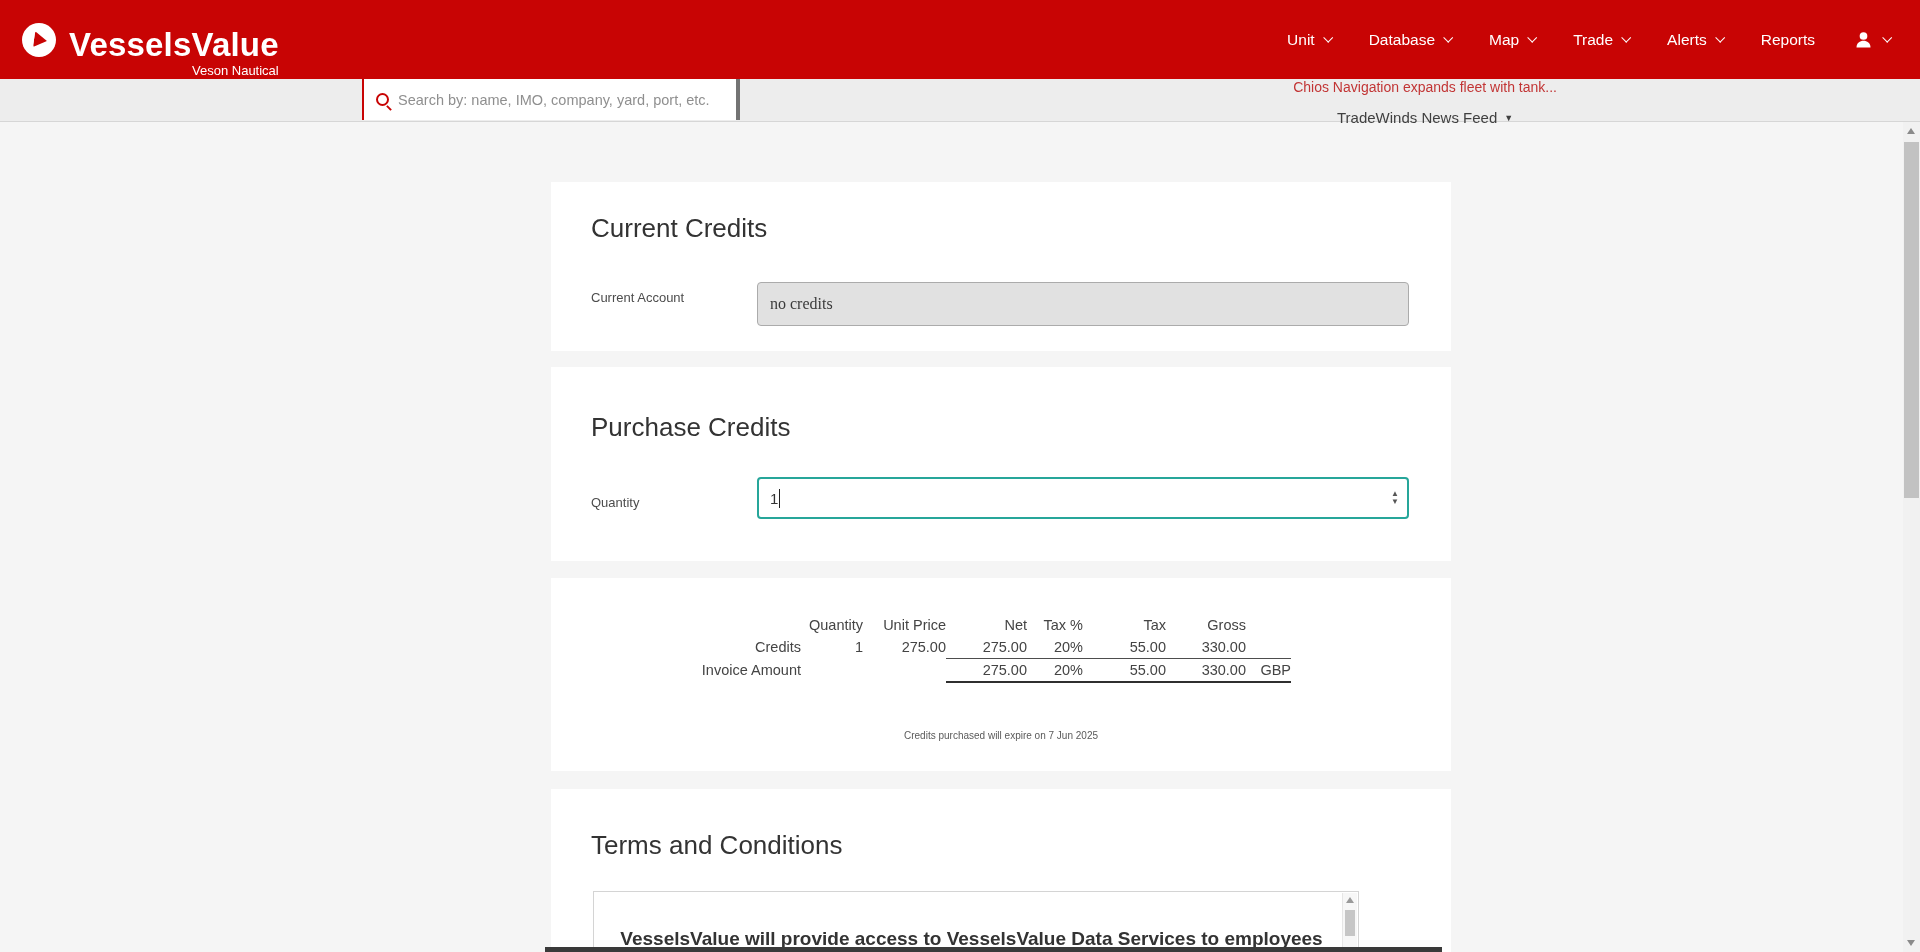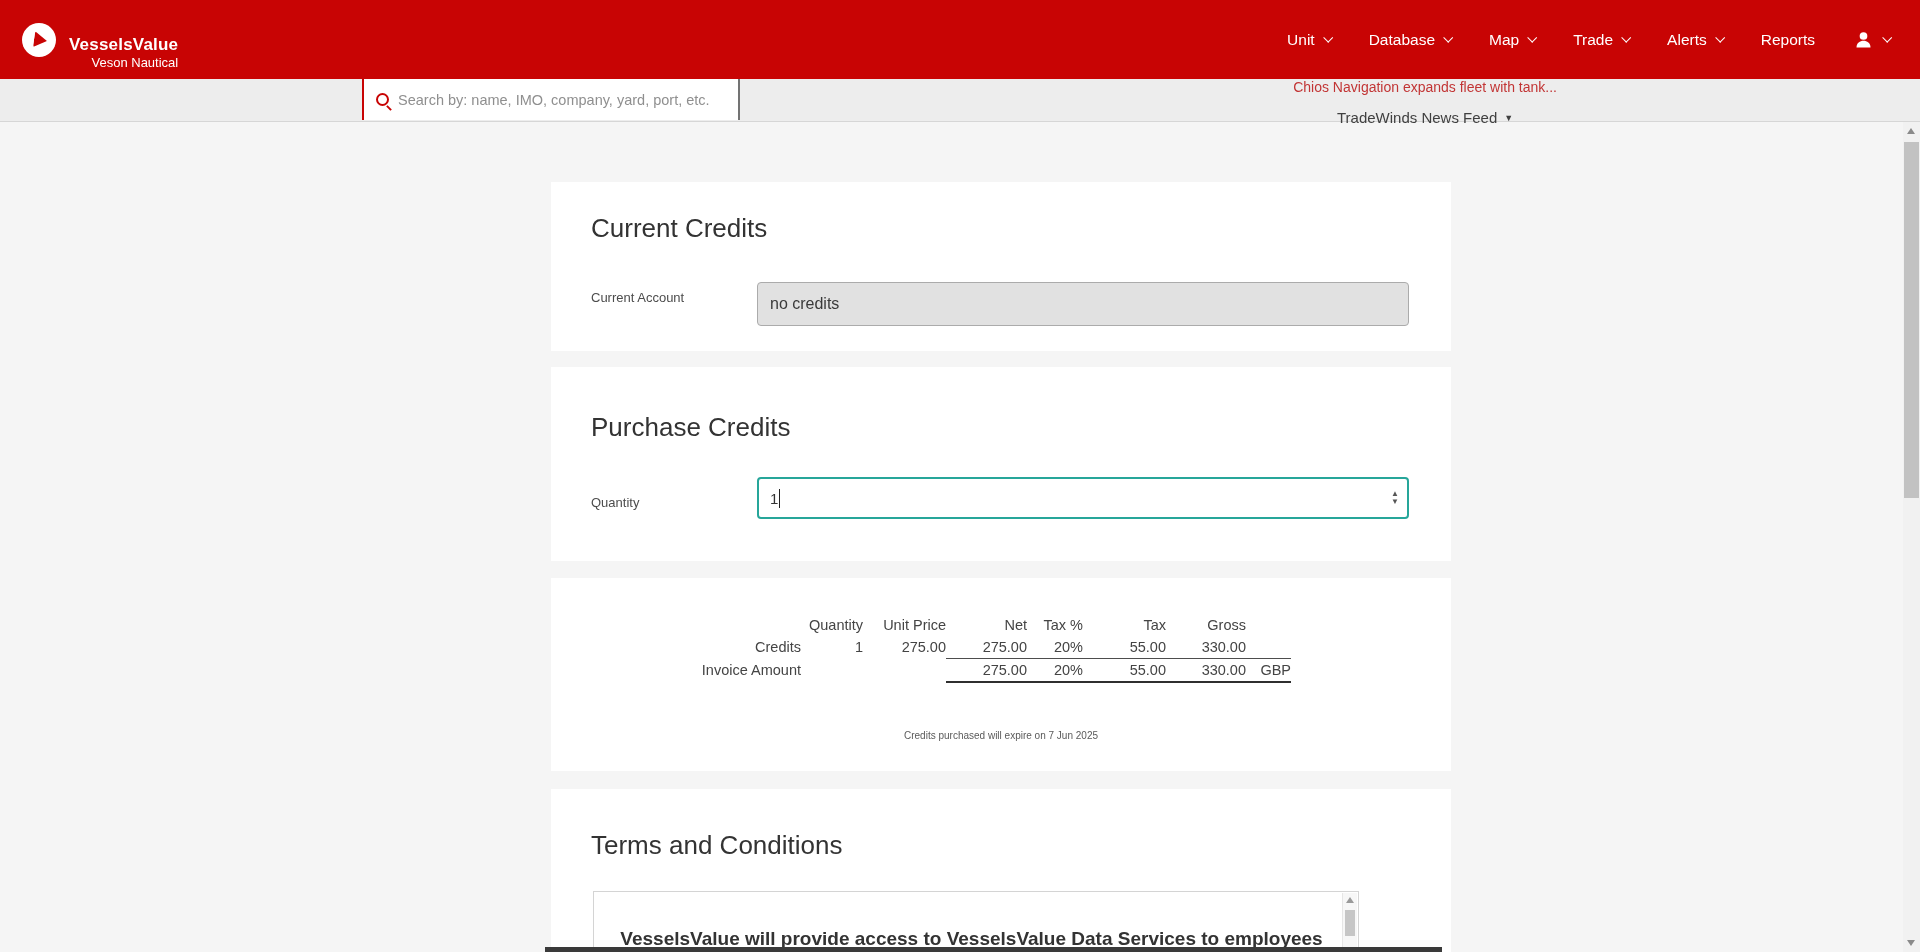--- a/index.html
+++ b/index.html
@@ -8,34 +8,34 @@
 
   
   .header { position:absolute; top:0; left:0; width:100%; height:79px; background:#c80404;
             display:flex; align-items:center; justify-content:space-between; padding:0 30px 0 22px; z-index:10; }
   .logo { display:flex; align-items:center; gap:13px; cursor:pointer; }
   .logo-mark { width:34px; height:34px; background:#ffffff; border-radius:50%;
                display:flex; align-items:center; justify-content:center; }
   .logo-tri { width:0; height:0; border-top:8px solid transparent; border-bottom:8px solid transparent;
               border-left:13px solid #c80404; margin-left:3px; transform:rotate(8deg); border-radius:2px; }
   .logo-text { display:flex; flex-direction:column; align-items:flex-end; }
-  .logo-name { color:#fff; font-size:17px; font-weight:bold; letter-spacing:.2px; line-height:1;margin-top:28px; }
+  .logo-name { color:#fff; font-size:33px; font-weight:bold; letter-spacing:.2px; line-height:1;margin-top:28px; }
   .logo-tag { color:#fff; font-size:13px; line-height:1.25; margin-top:2px; }
 
   .nav { display:flex; align-items:center; gap:38px; }
   .nav-item { display:flex; align-items:center; color:#fff; font-size:15.5px; cursor:pointer; }
   .chev { display:inline-block; width:7px; height:7px; border-right:1.7px solid #fff;
           border-bottom:1.7px solid #fff; transform:rotate(45deg) translateY(-1px); margin-left:9px; margin-bottom:3px; }
   .user-box { display:flex; align-items:center; cursor:pointer; }
 
   
   .topbar { position:absolute; top:79px; left:0; width:100%; height:43px; background:#ededed;
             border-bottom:1px solid #d6d6d6; z-index:9; }
   .search { position:absolute; left:362px; top:0; width:378px; height:41px; background:#fff;
-            border-left:2px solid #c80404; border-right:2px solid #737373;
+            border-left:2px solid #c80404; border-right:4px solid #737373;
             display:flex; align-items:center; padding-left:12px; }
   .mag { position:relative; width:13px; height:13px; border:2px solid #c80404; border-radius:50%; flex:0 0 auto; }
   .mag::after { content:""; position:absolute; width:2px; height:6px; background:#c80404;
                 left:10px; top:10px; transform:rotate(-45deg); }
   .search input { border:none; outline:none; flex:1; margin-left:9px; font-size:14.5px;
                   font-family:"Liberation Sans", sans-serif; color:#333; background:transparent; }
   .search input::placeholder { color:#8f8f8f; }
   .news { position:absolute; right:363px; top:0; height:41px; display:flex; align-items:center; gap:14px;flex-direction:column; }
   .news-headline { color:#c23535; font-size:14px; cursor:pointer; }
   .news-source { color:#3f3f3f; font-size:15px; cursor:pointer; display:flex; align-items:center; gap:7px; }
@@ -45,21 +45,21 @@
   .card { position:absolute; left:551px; width:900px; background:#ffffff; }
   #card-current  { top:182px; height:169px; }
   #card-purchase { top:367px; height:194px; }
   #card-invoice  { top:578px; height:193px; }
   #card-terms    { top:789px; height:163px; }
   .card h2 { position:absolute; left:40px; font-size:26px; font-weight:400; color:#333; line-height:1.1; }
   .field-label { position:absolute; left:40px; font-size:13px; color:#4c4c4c; }
 
   .input-disabled { position:absolute; left:206px; top:100px; width:652px; height:44px;
                     background:#e1e1e1; border:1px solid #ababab; border-radius:4px;
-                    display:flex; align-items:center; padding-left:12px; font-size:16px; color:#3a3a3a; }
+                    display:flex; align-items:center; padding-left:12px; font-size:16px; color:#3a3a3a;font-family:Liberation Serif, serif; }
   .input-qty { position:absolute; left:206px; top:110px; width:652px; height:42px;
                background:#fff; border:2px solid #26a69a; border-radius:4px;
                display:flex; align-items:center; padding:0 8px 0 11px; }
   .qty-val { font-size:15px; color:#333; }
   .caret { width:1px; height:19px; background:#222; margin-left:1px; }
   .spinner { margin-left:auto; display:flex; flex-direction:column; align-items:center; line-height:1; cursor:pointer; }
   .spinner span { font-size:8px; color:#555; height:8px; display:block; }
 
   
   .inv-table { position:absolute; left:105px; top:36px; border-collapse:collapse; table-layout:fixed;

